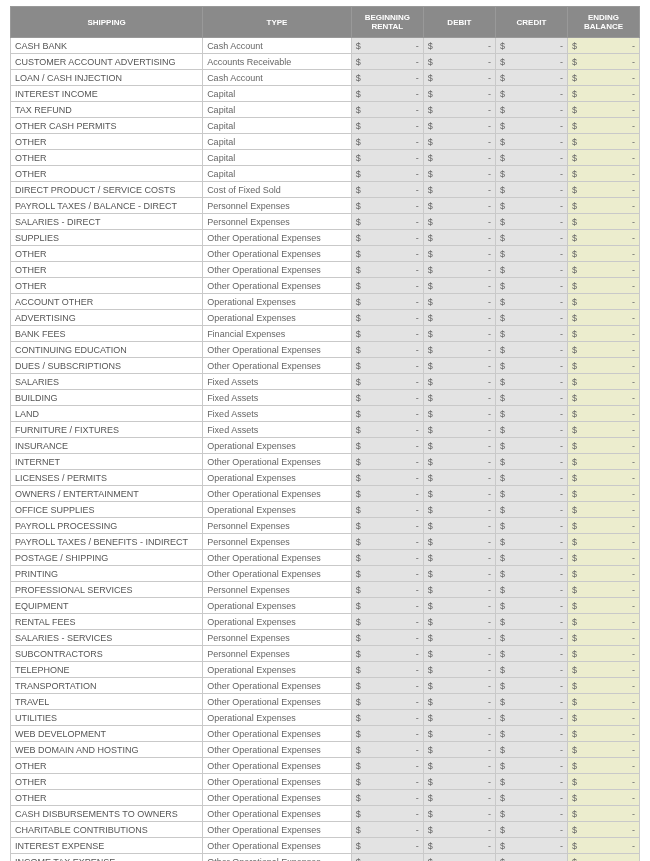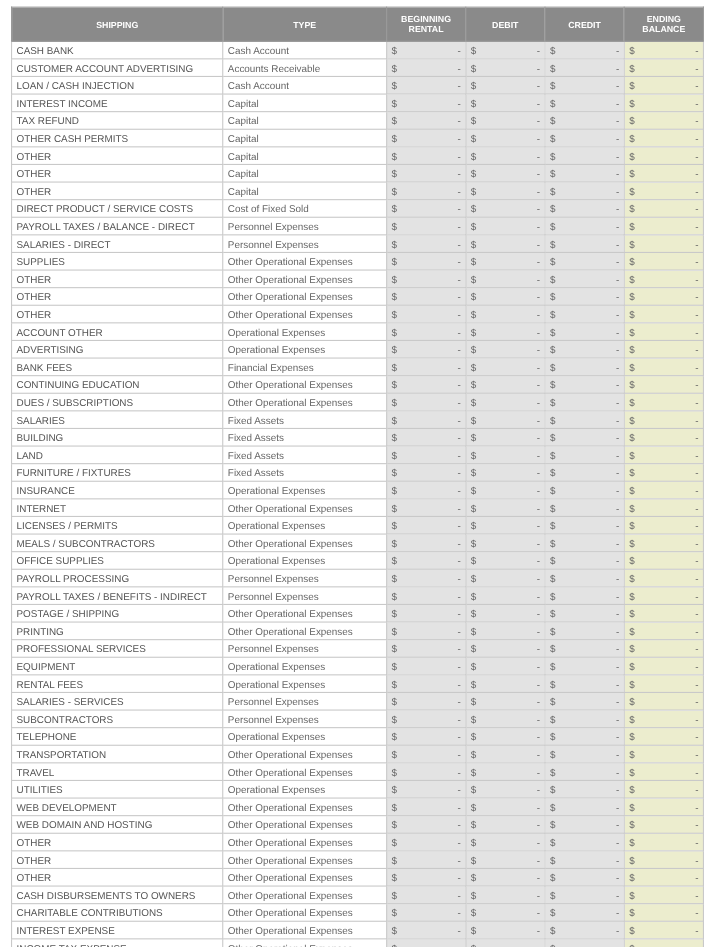--- a/index.html
+++ b/index.html
@@ -869,21 +869,21 @@
             </div>
           </td>
           <td class="money-end">
             <div class="cell-inner">
               <span class="cur">$</span>
               <span class="val">-</span>
             </div>
           </td>
         </tr>
         <tr>
-          <td class="acct">MEALS / SUBCONTRACTORS</td>
+          <td class="acct">OWNERS / ENTERTAINMENT</td>
           <td class="type">Other Operational Expenses</td>
           <td class="money">
             <div class="cell-inner">
               <span class="cur">$</span>
               <span class="val">-</span>
             </div>
           </td>
           <td class="money">
             <div class="cell-inner">
               <span class="cur">$</span>

